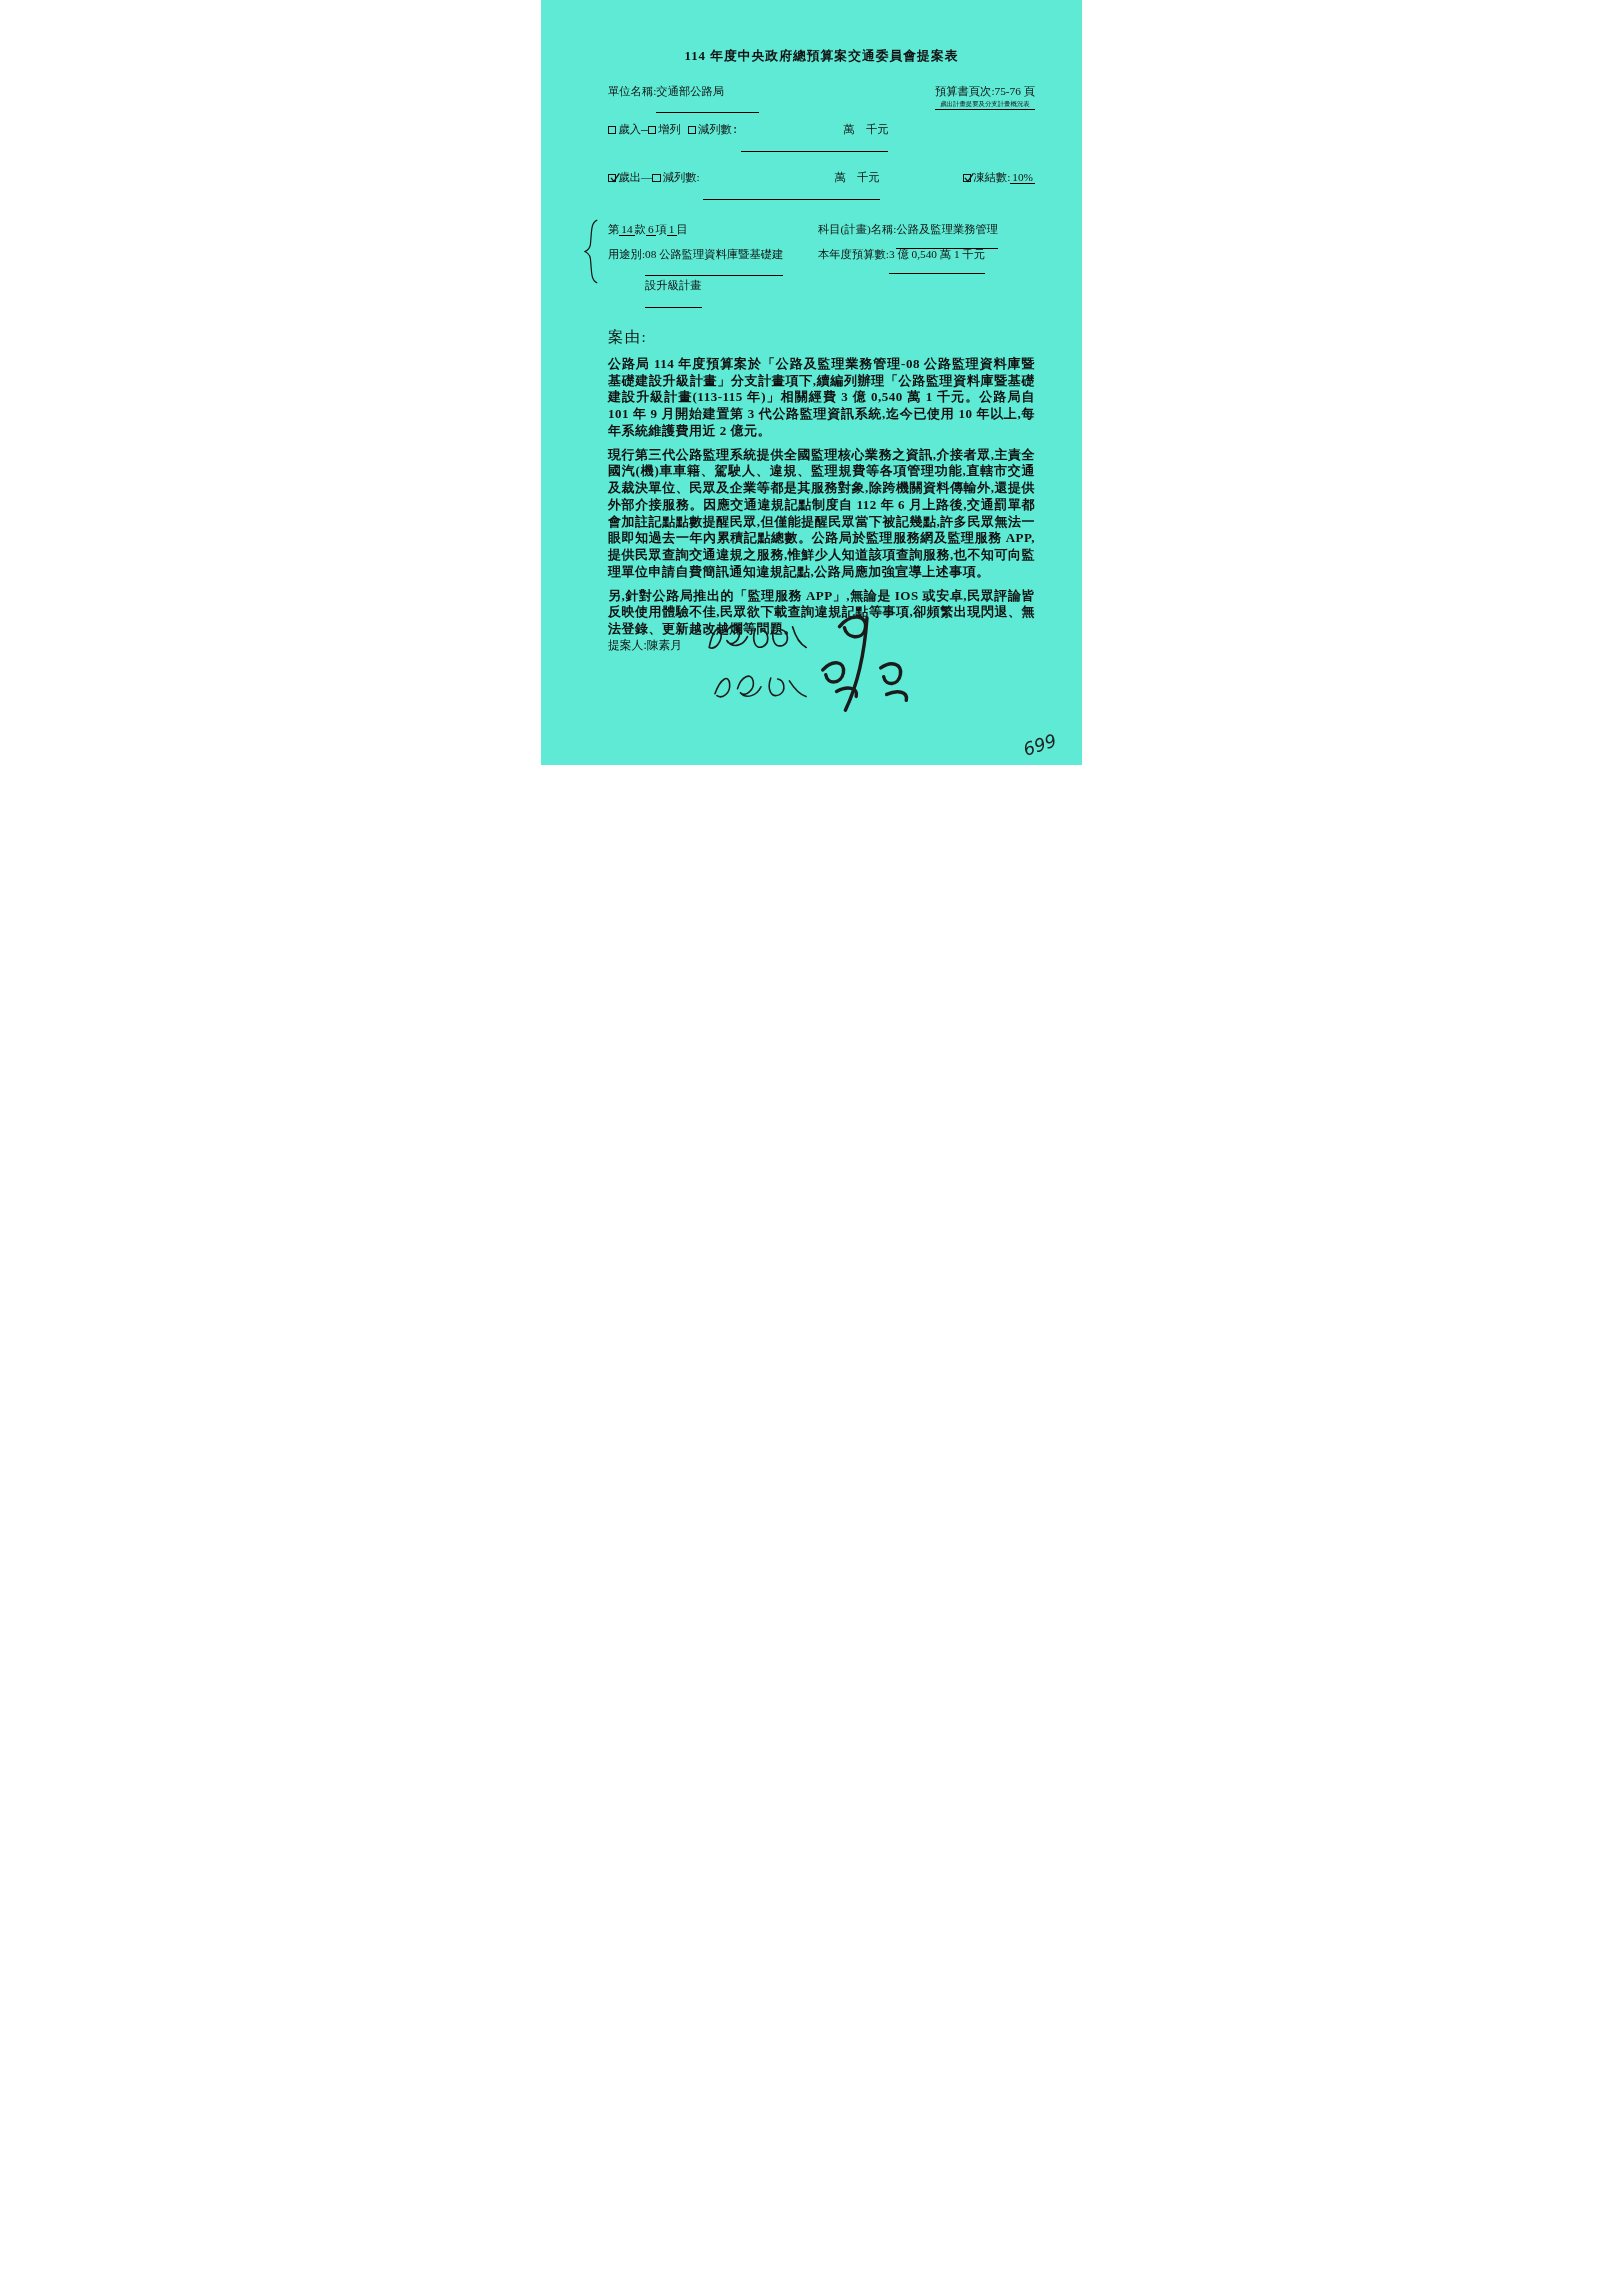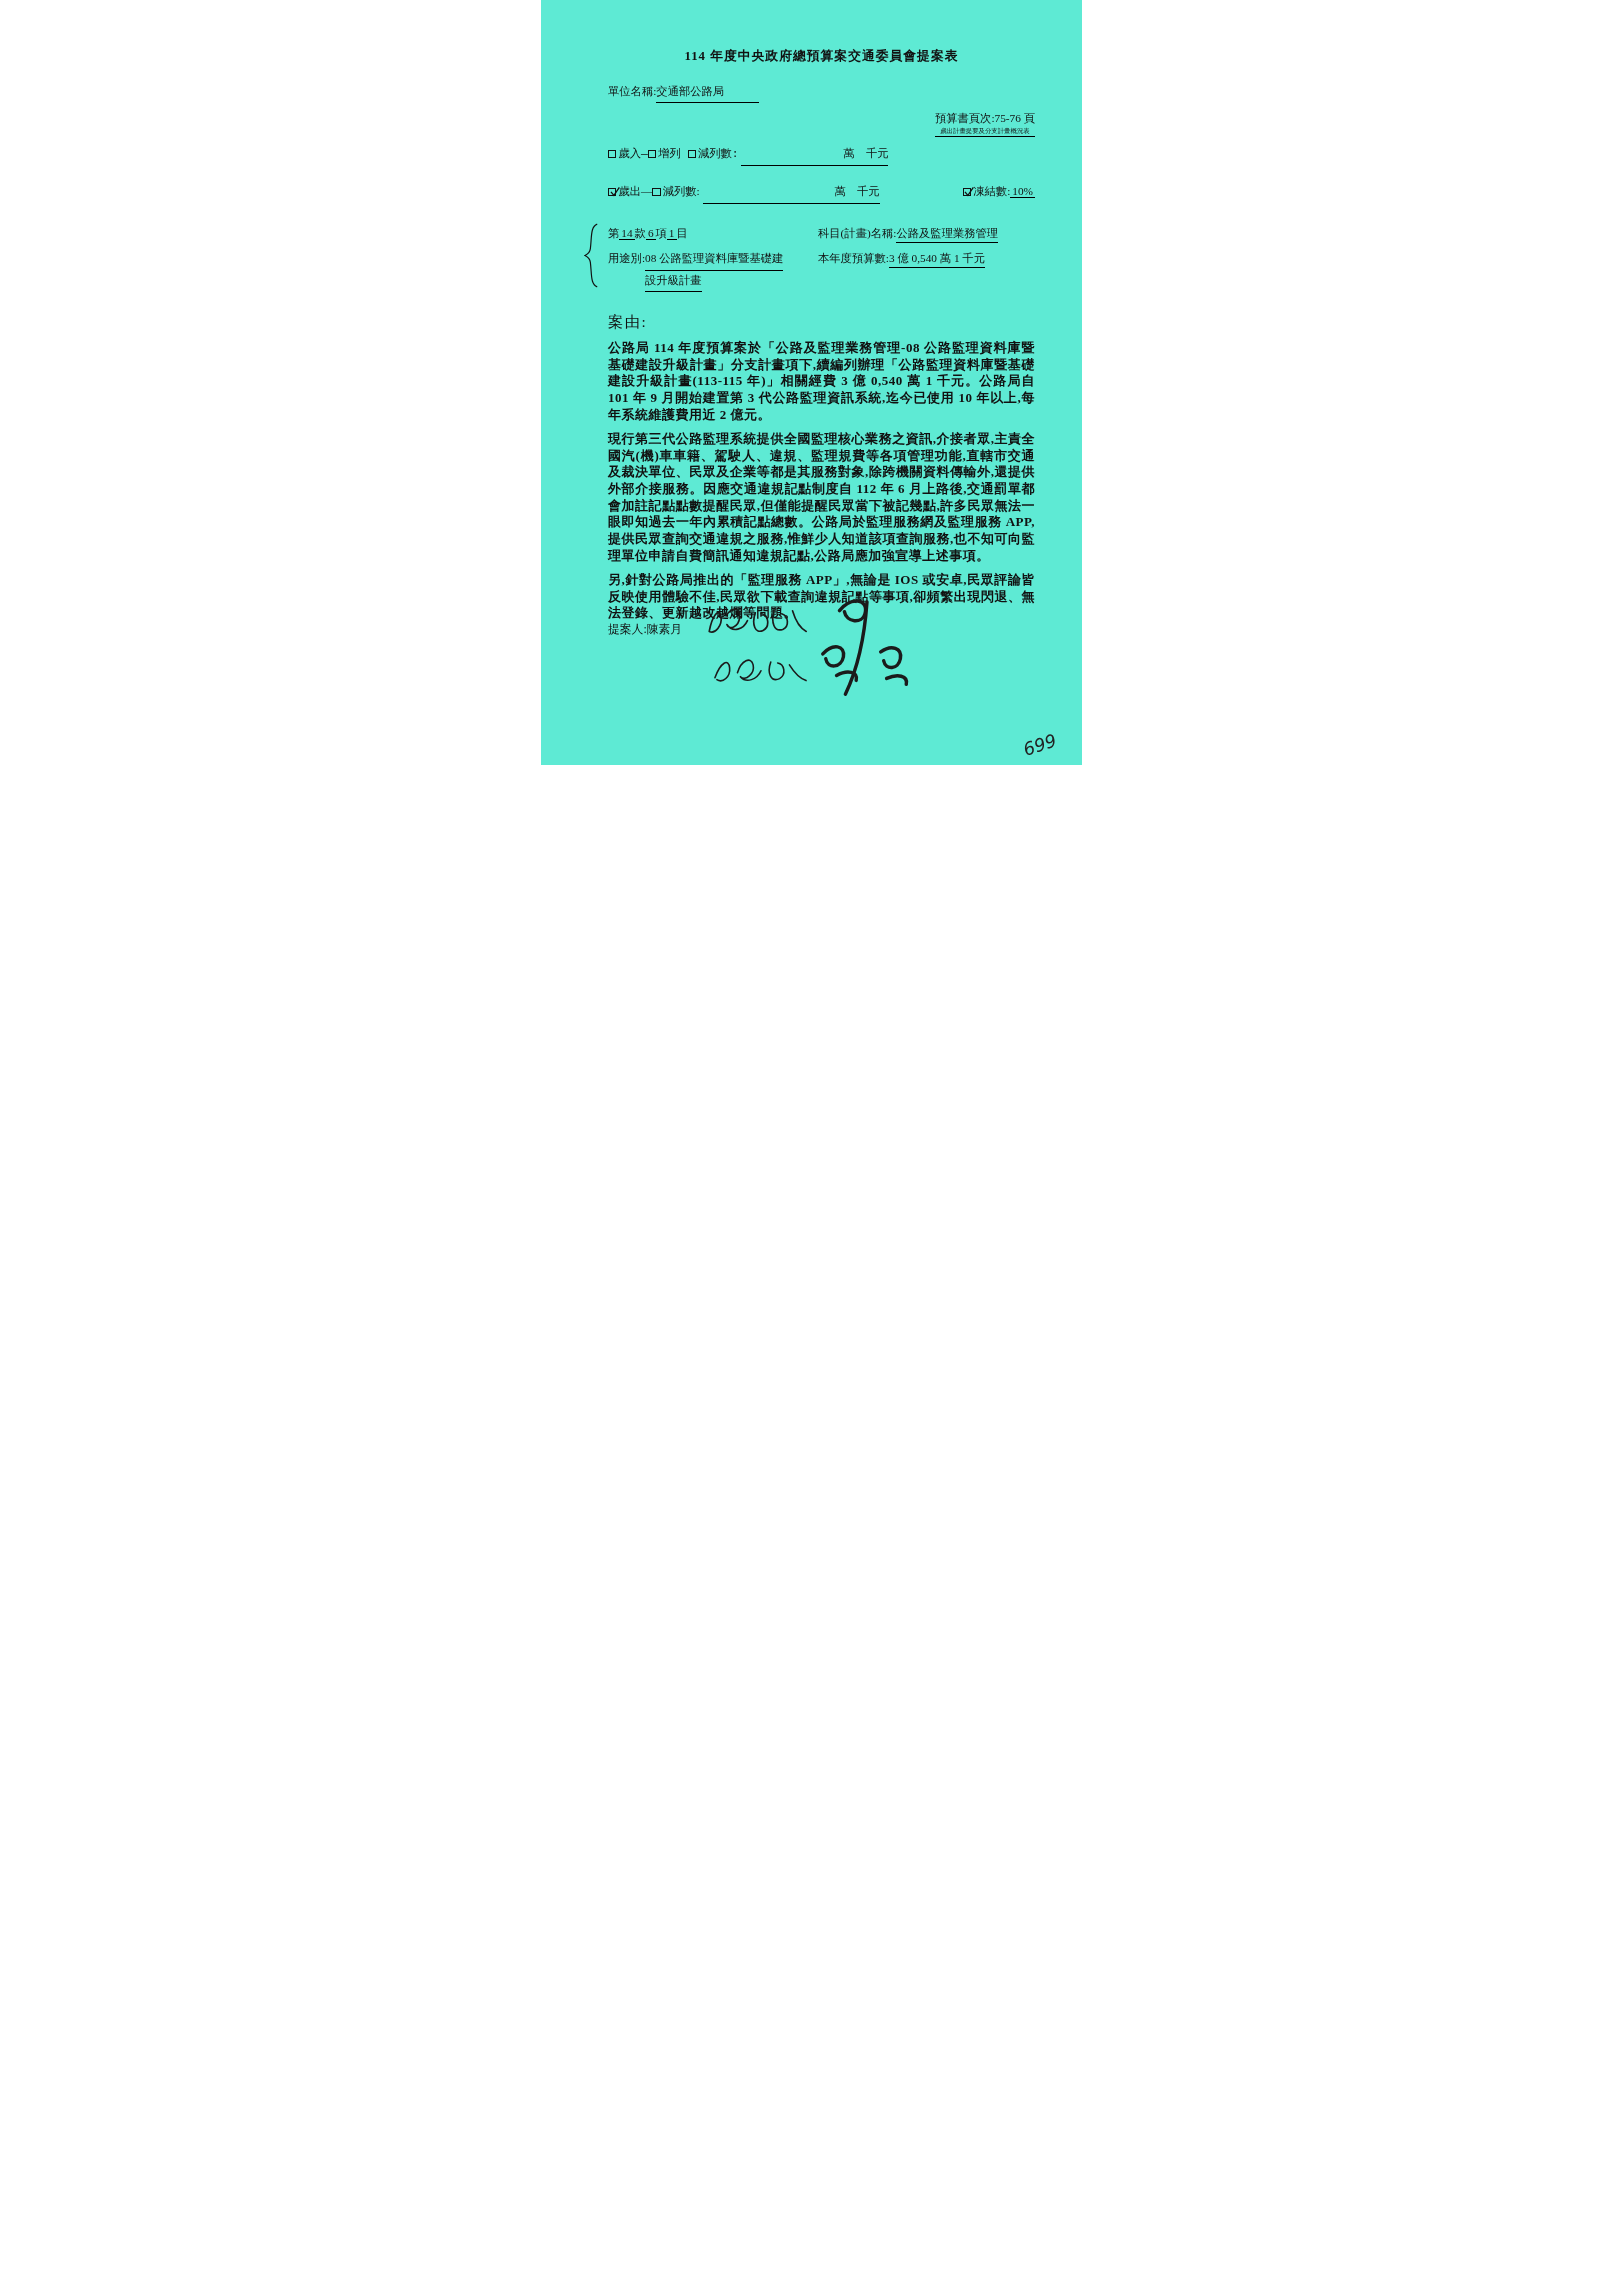--- a/index.html
+++ b/index.html
@@ -17,26 +17,26 @@
   .title {
     margin: 49px 0 0;
     text-align: center;
     font-size: 12.8px;
     font-weight: bold;
     letter-spacing: 1px;
     line-height: 1.2;
   }
   .row { display: flex; align-items: flex-start; }
   .t { font-size: 11.3px; line-height: 1.35; }
-  .ul { border-bottom: 1px solid #000; padding-bottom: 3px; }
+  .ul { border-bottom: 1px solid #000; padding-bottom: 13px; }
 
   
   .header-row { margin-top: 19.7px; justify-content: space-between; }
   .unit-value { display: inline-block; min-width: 103px; }
-  .budget-page-block { text-align: left; margin-top: 27px; }
+  .budget-page-block { text-align: left; }
   .budget-page-note { display: block; font-size: 6.4px; margin-top: 1px; text-align: center; border-bottom: 0.7px solid #000; padding-bottom: 0.5px; }
 
   
   .cb-row1 { margin-top: 9.8px; font-family: Liberation Mono, monospace; }
   .cb-row2 { margin-top: 18px; justify-content: space-between; }
   .cb {
     position: relative;
     display: inline-block;
     width: 8.4px; height: 8.4px;
     border: 1px solid #111;

